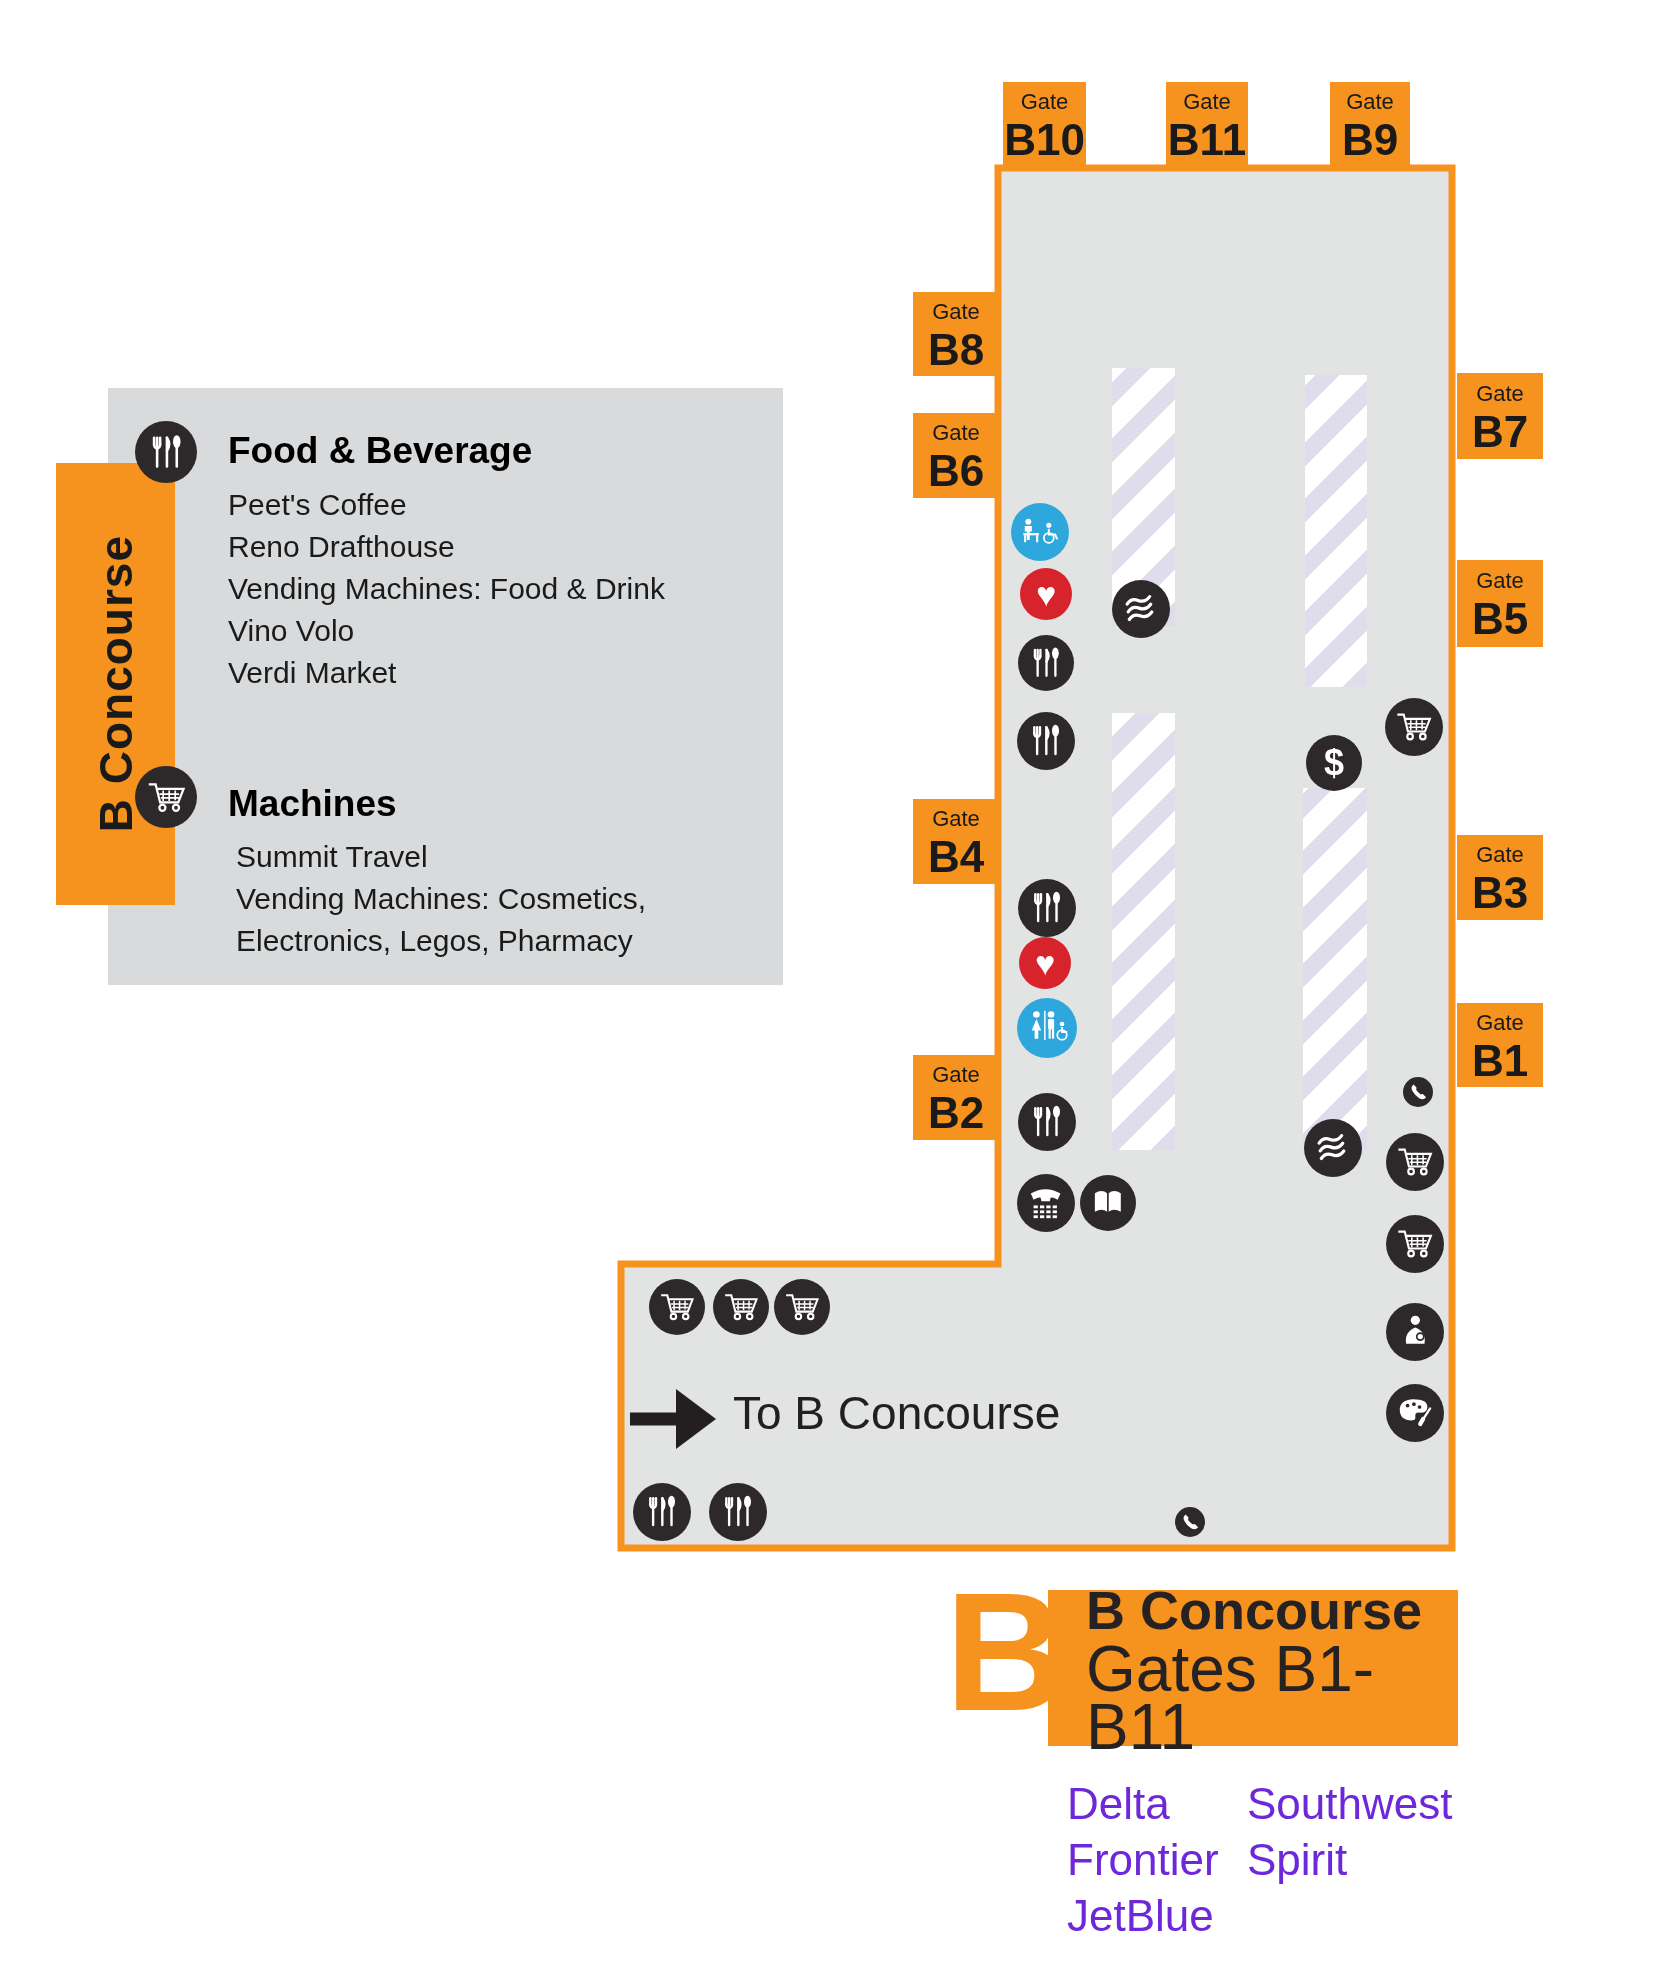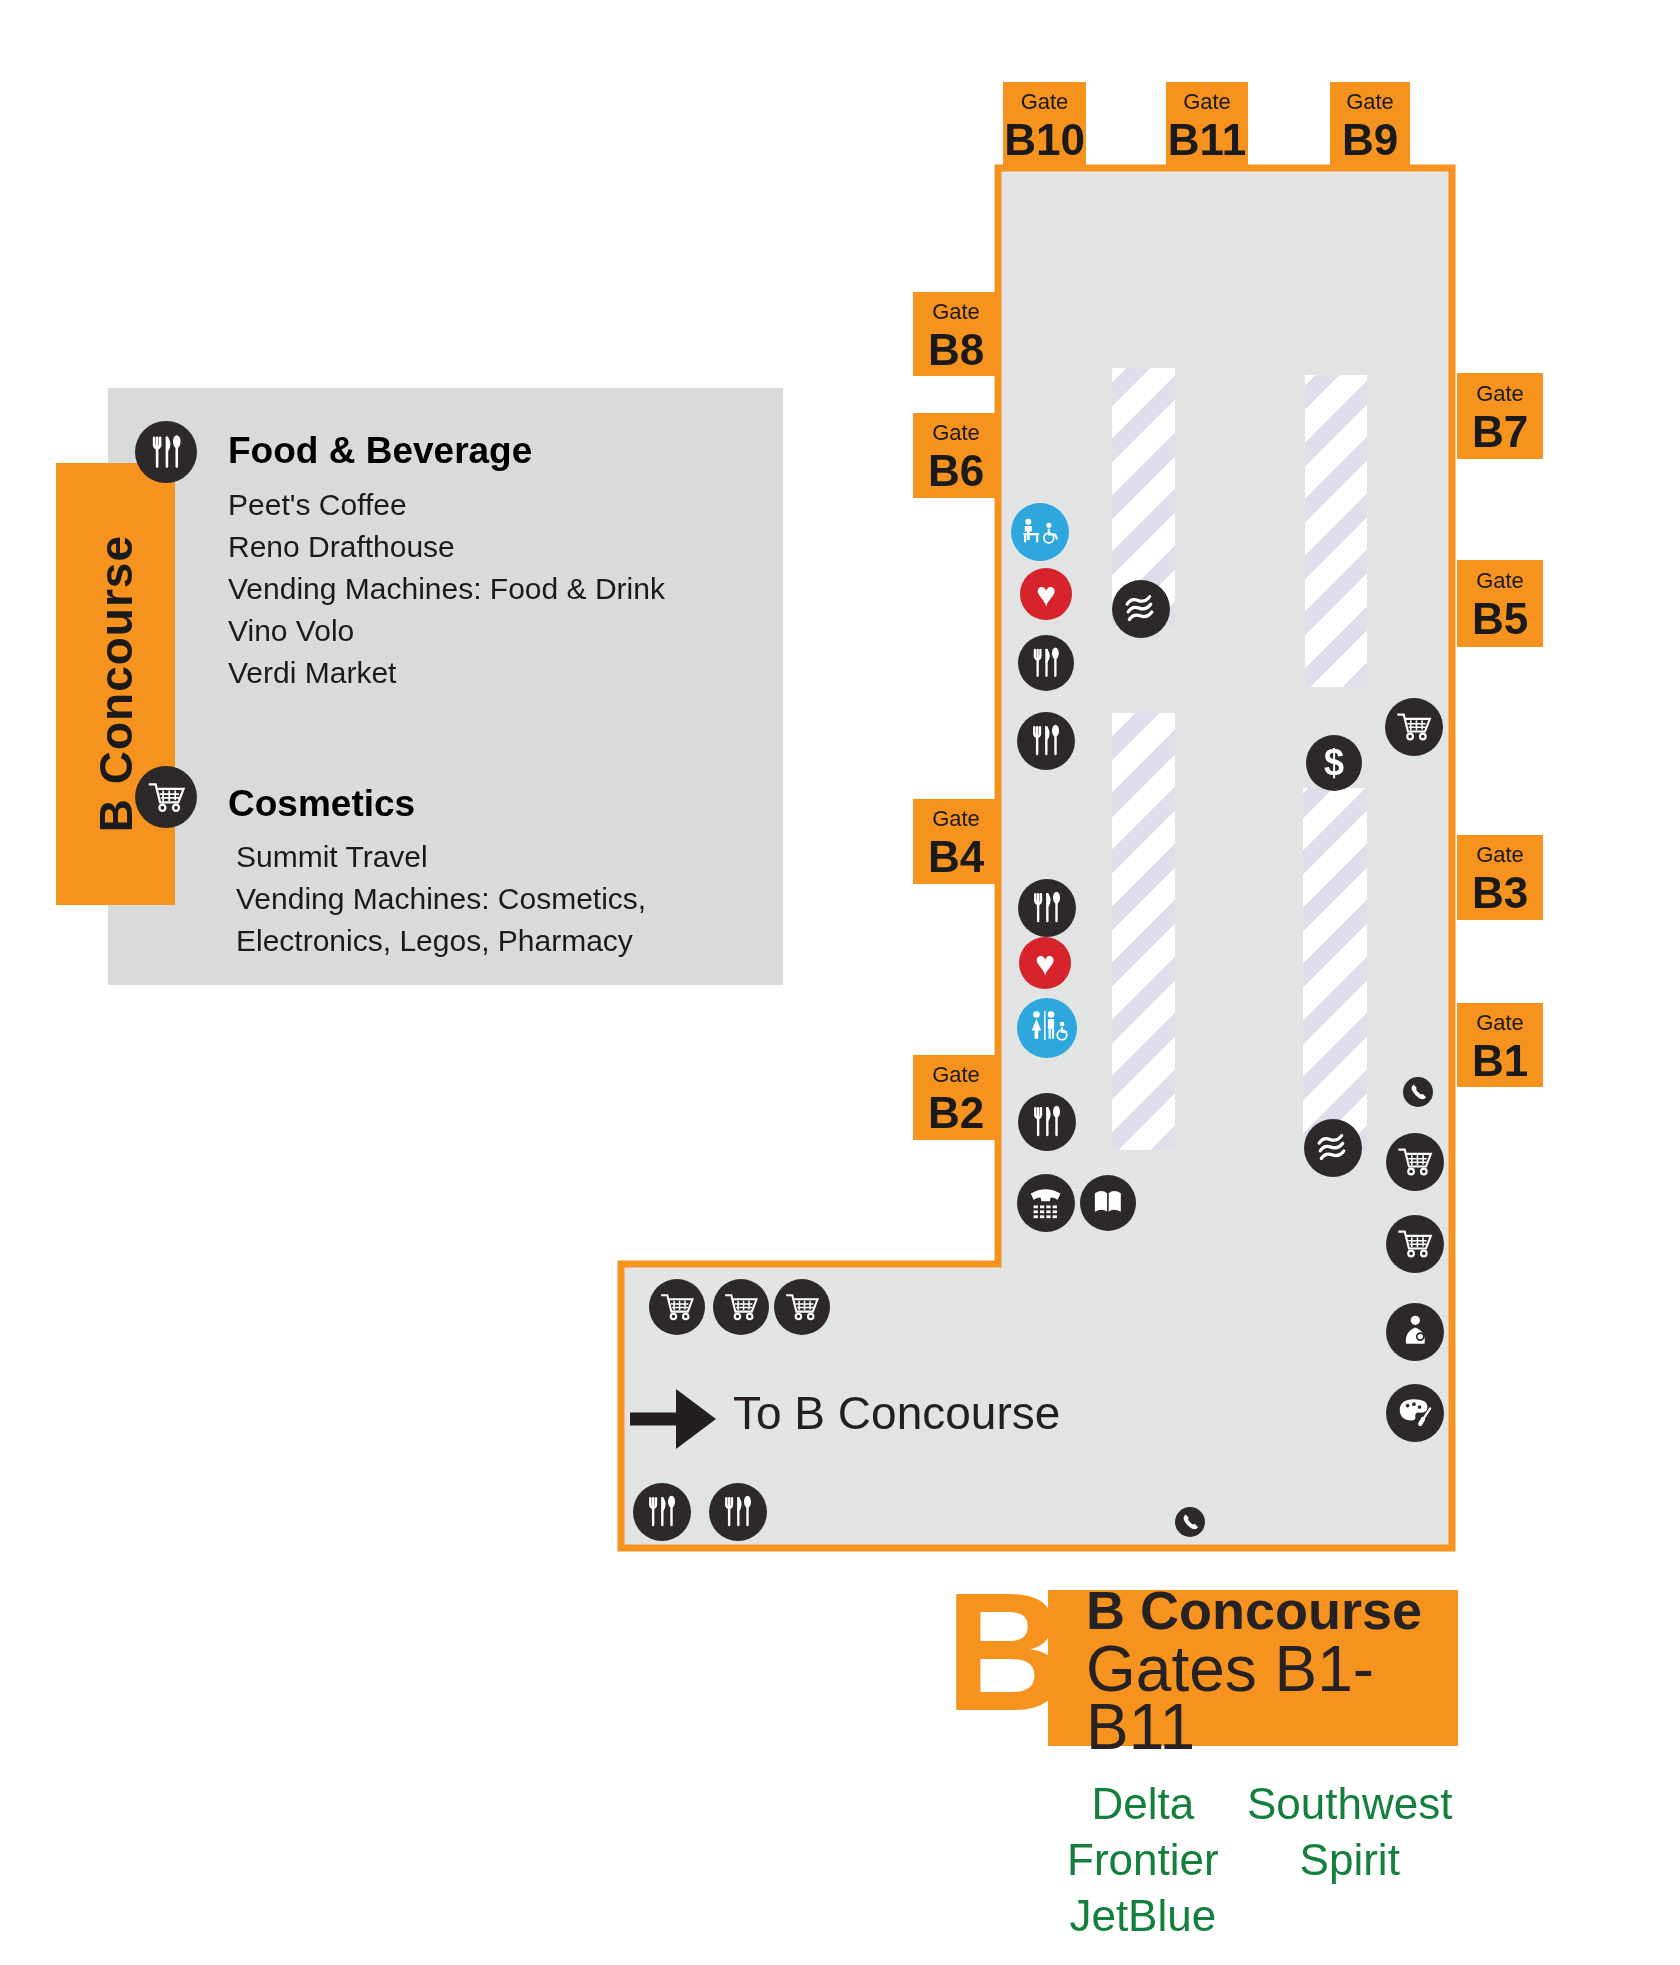--- a/index.html
+++ b/index.html
@@ -25,21 +25,21 @@
   .poi svg{width:78%;height:78%;display:block;}
   .poi .glyph-char{color:#fff;font-weight:bold;line-height:1;}
   .to-label{position:absolute;left:733px;top:1386px;font-size:46px;color:#231F20;}
   .arrow-wrap{position:absolute;left:626px;top:1383px;width:95px;height:72px;}
   
   .big-b{position:absolute;left:945px;top:1568px;font-size:168px;font-weight:bold;color:#F6921E;line-height:1;}
   .footer-box{position:absolute;left:1048px;top:1590px;width:410px;height:156px;background:#F6921E;
               padding-left:38px;box-sizing:border-box;display:flex;flex-direction:column;justify-content:center;}
   .footer-title{font-size:54px;font-weight:bold;color:#262223;line-height:60px;}
   .footer-sub{font-size:64px;color:#262223;line-height:58px;}
-  .airline-col{position:absolute;font-size:44px;line-height:56px;color:#15803d;text-align:center;}
+  .airline-col{position:absolute;font-size:44px;line-height:56px;color:#6d28d9;}
 </style>
 </head>
 <body>
 
 <div id="canvas">
 
   <svg class="abs" style="left:0;top:0;" width="1680" height="1965">
     <path d="M998 168 H1452 V1548 H621 V1264 H998 Z" fill="#E2E4E4" stroke="#F6921E" stroke-width="7"></path>
   </svg>
 
@@ -102,21 +102,21 @@
     <span>B Concourse</span>
   </div>
   <div class="legend-heading" style="left:228px;top:430px;">Food &amp; Beverage</div>
   <div class="legend-list" style="left:228px;top:484px;">
       <div>Peet's Coffee</div>
       <div>Reno Drafthouse</div>
       <div>Vending Machines: Food &amp; Drink</div>
       <div>Vino Volo</div>
       <div>Verdi Market</div>
     </div>
-  <div class="legend-heading" style="left:228px;top:783px;">Cosmetics</div>
+  <div class="legend-heading" style="left:228px;top:783px;">Machines</div>
   <div class="legend-list" style="left:228px;top:836px;margin-left:8px;">
       <div>Summit Travel</div>
       <div>Vending Machines: Cosmetics,</div>
       <div>Electronics, Legos, Pharmacy</div>
     </div>
 
   <div id="pois">
       <div class="poi" style="left: 1011px; top: 503px; width: 58px; height: 58px; background: rgb(46, 167, 220);">
         <svg viewBox="0 0 64 64" fill="#fff">
     <circle cx="16" cy="18" r="4.2"></circle>

